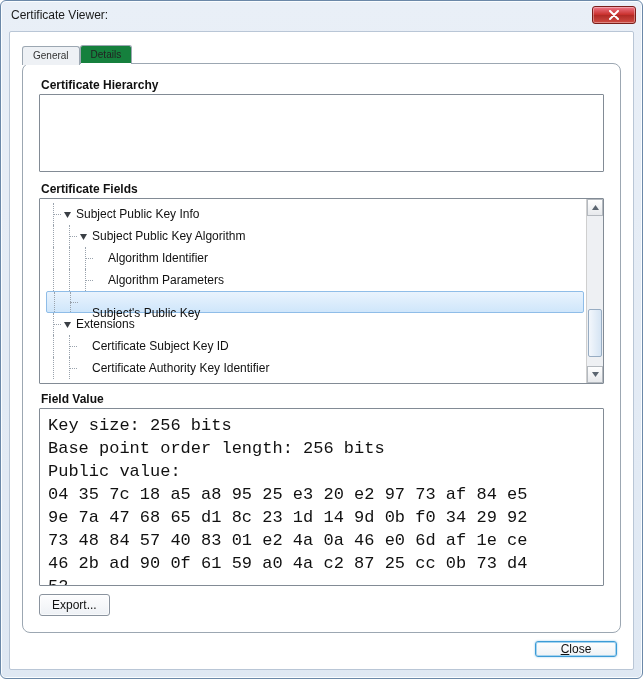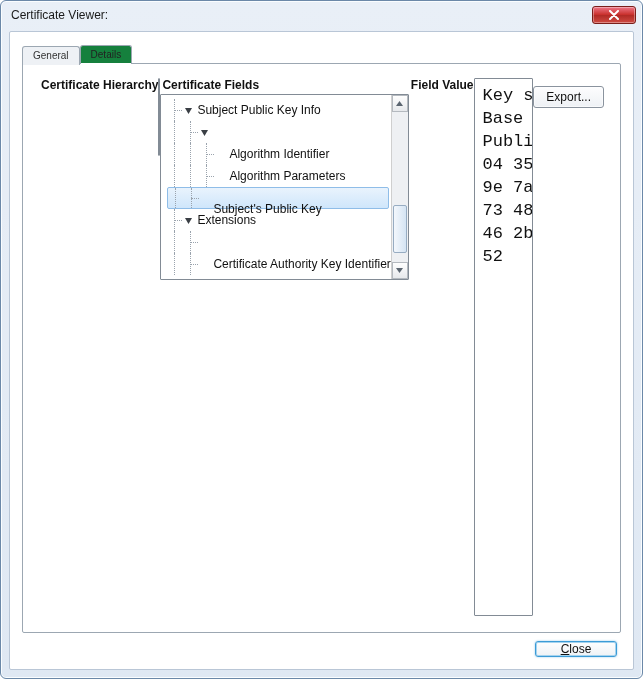--- a/index.html
+++ b/index.html
@@ -84,24 +84,24 @@
     z-index: 3;
   }
   .tab.active::after {
     content:"";
     position:absolute; left:0; right:0; bottom:-1px; height:2px; background:#fff;
   }
 
   .tabpanel {
     flex: 1;
     border: 1px solid #9ca7b2;
-    border-radius: 2px;
+    border-radius: 8px;
     padding: 14px 16px 16px;
     display: flex;
-    flex-direction: row;
+    flex-direction: column;
     background: #fff;
     min-height: 0;
   }
 
   .section-label {
     font-weight: bold;
     font-size: 12px;
     margin: 0 0 2px 2px;
     color: #111;
   }
@@ -273,20 +273,21 @@
               <div class="tree-row">
                 <span class="guides">
                   <span class="guide"></span>
                   <span class="guide elbow"></span>
                 </span>
                 <span class="expander">
                   <svg width="9" height="9" viewBox="0 0 9 9">
                     <path d="M1 2 L8 2 L4.5 8 Z" fill="#3a3f45"></path>
                   </svg>
                 </span>
+                <span class="label">Subject Public Key Algorithm</span>
               </div>
               <div class="tree-row">
                 <span class="guides">
                   <span class="guide"></span>
                   <span class="guide"></span>
                   <span class="guide elbow"></span>
                 </span>
                 <span class="expander"></span>
                 <span class="label">Algorithm Identifier</span>
               </div>
@@ -317,20 +318,21 @@
                   </svg>
                 </span>
                 <span class="label">Extensions</span>
               </div>
               <div class="tree-row">
                 <span class="guides">
                   <span class="guide"></span>
                   <span class="guide elbow"></span>
                 </span>
                 <span class="expander"></span>
+                <span class="label">Certificate Subject Key ID</span>
               </div>
               <div class="tree-row">
                 <span class="guides">
                   <span class="guide"></span>
                   <span class="guide elbow"></span>
                 </span>
                 <span class="expander"></span>
                 <span class="label">Certificate Authority Key Identifier</span>
               </div>
             </div>

